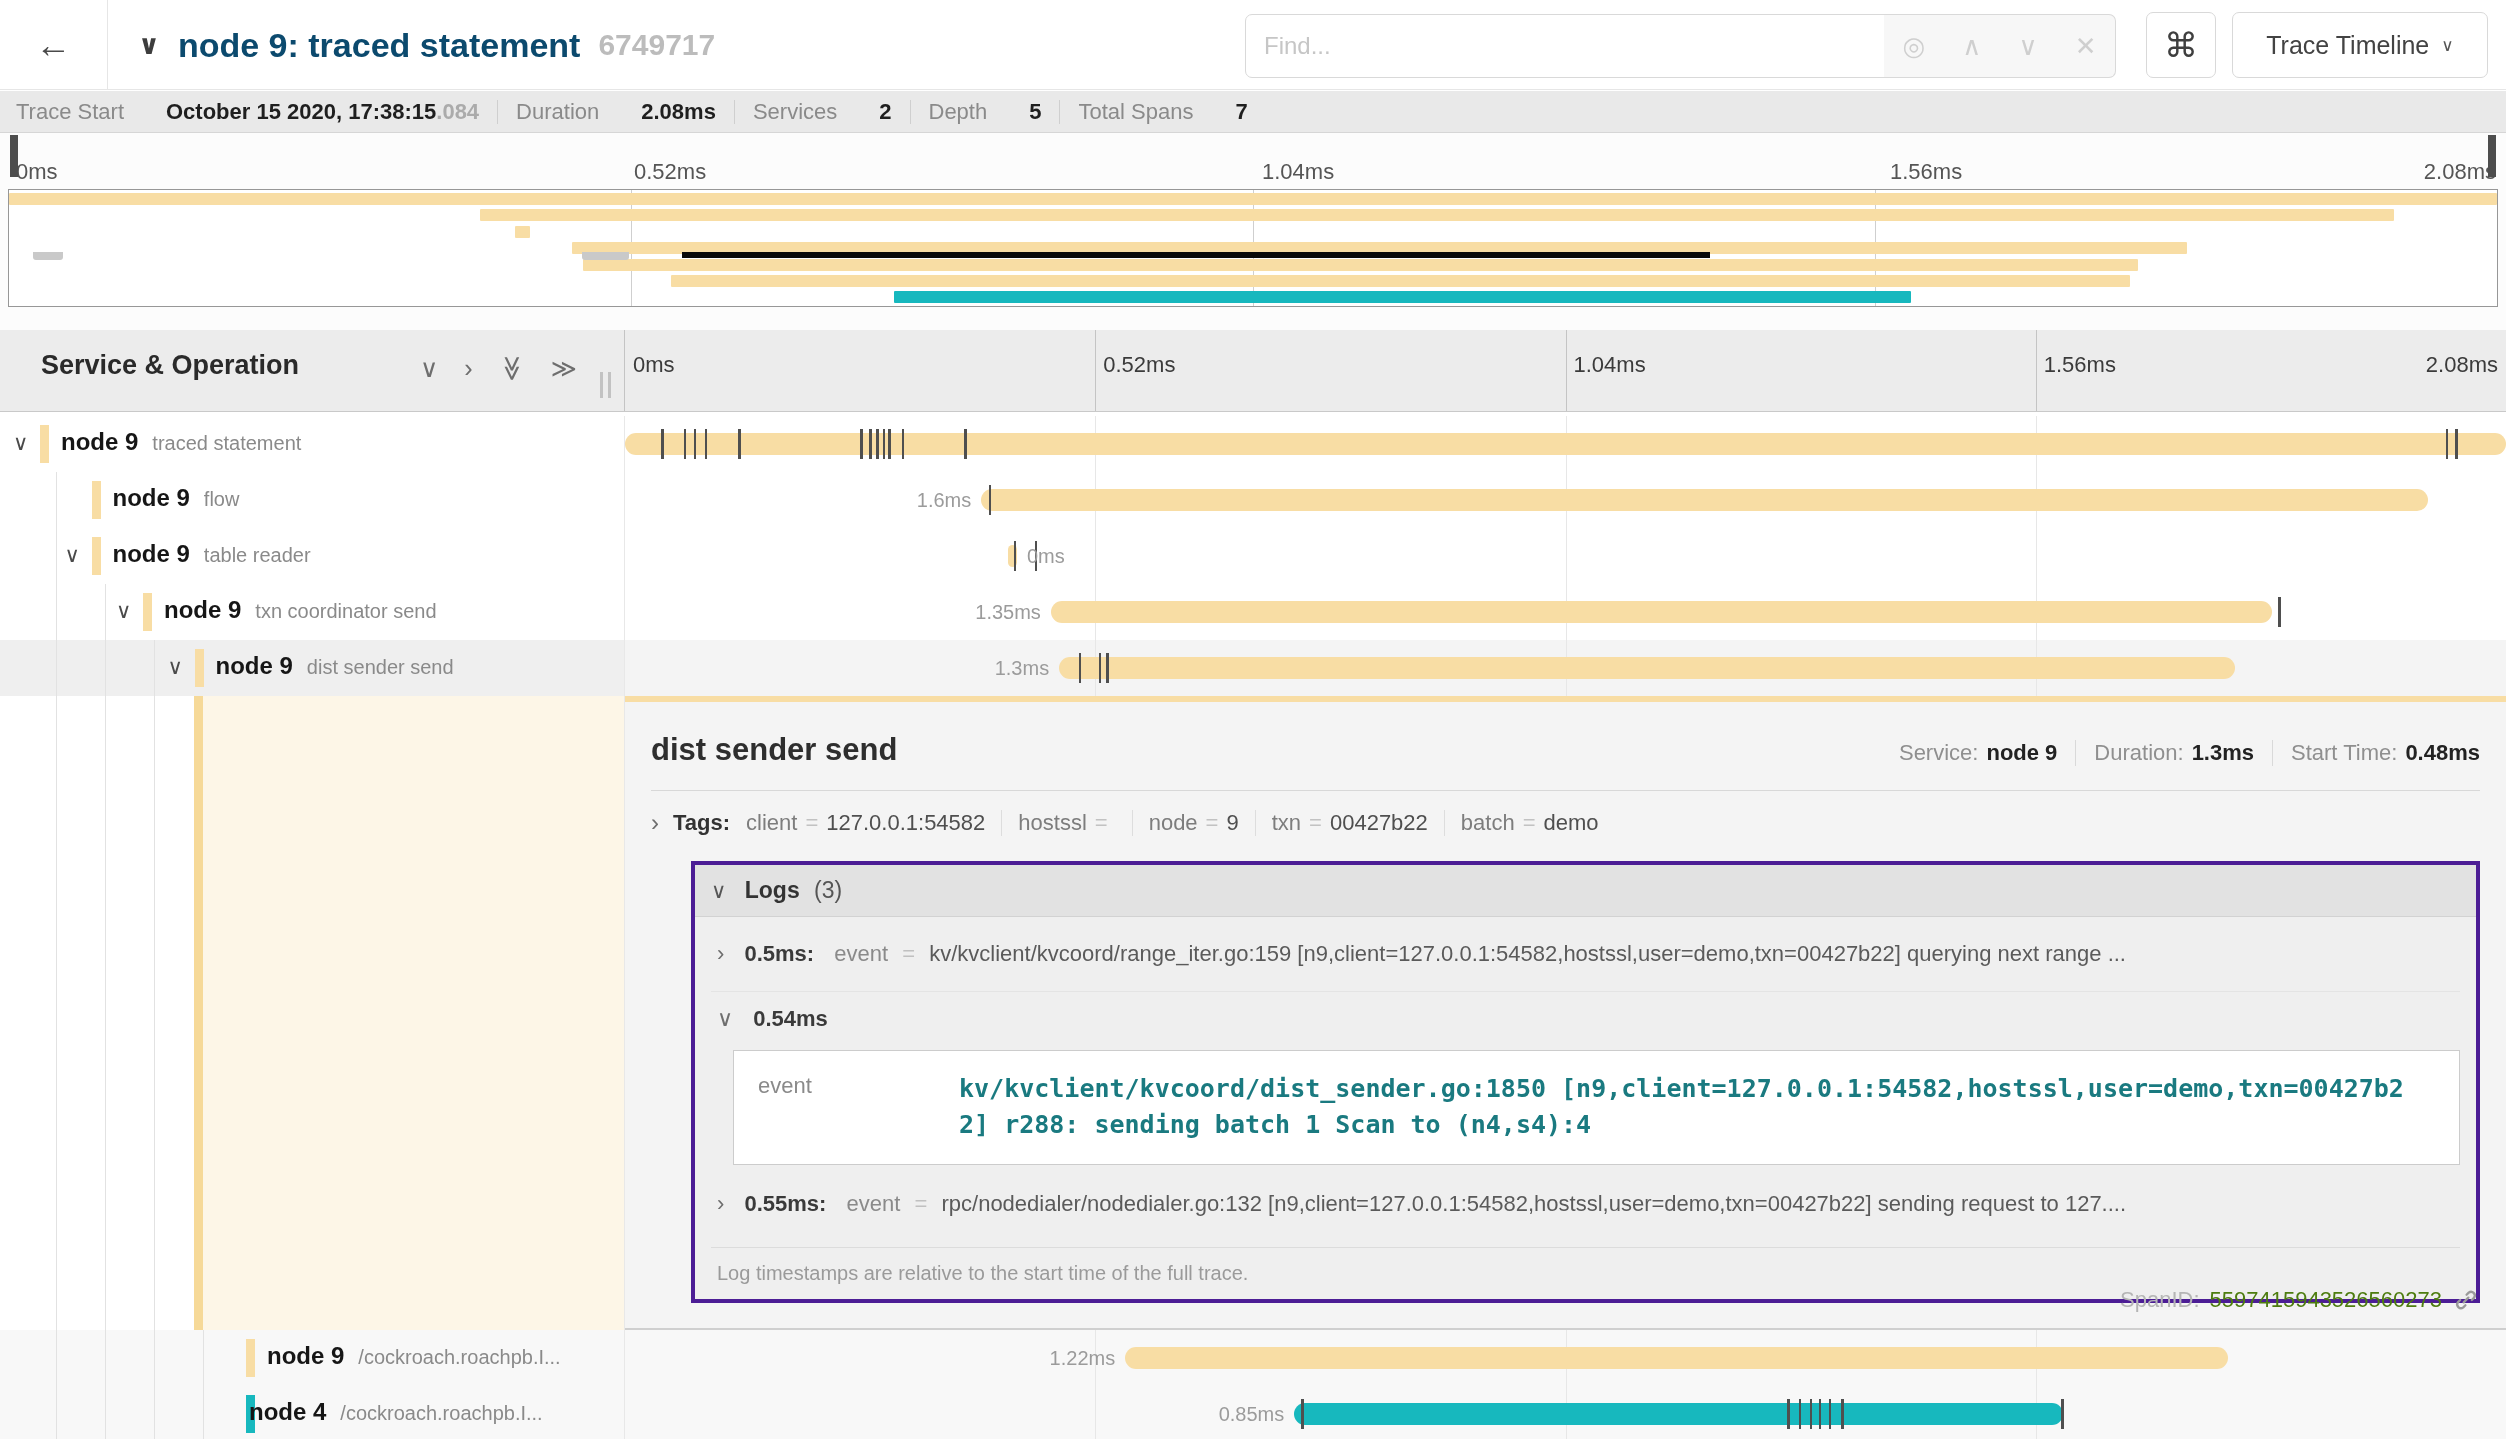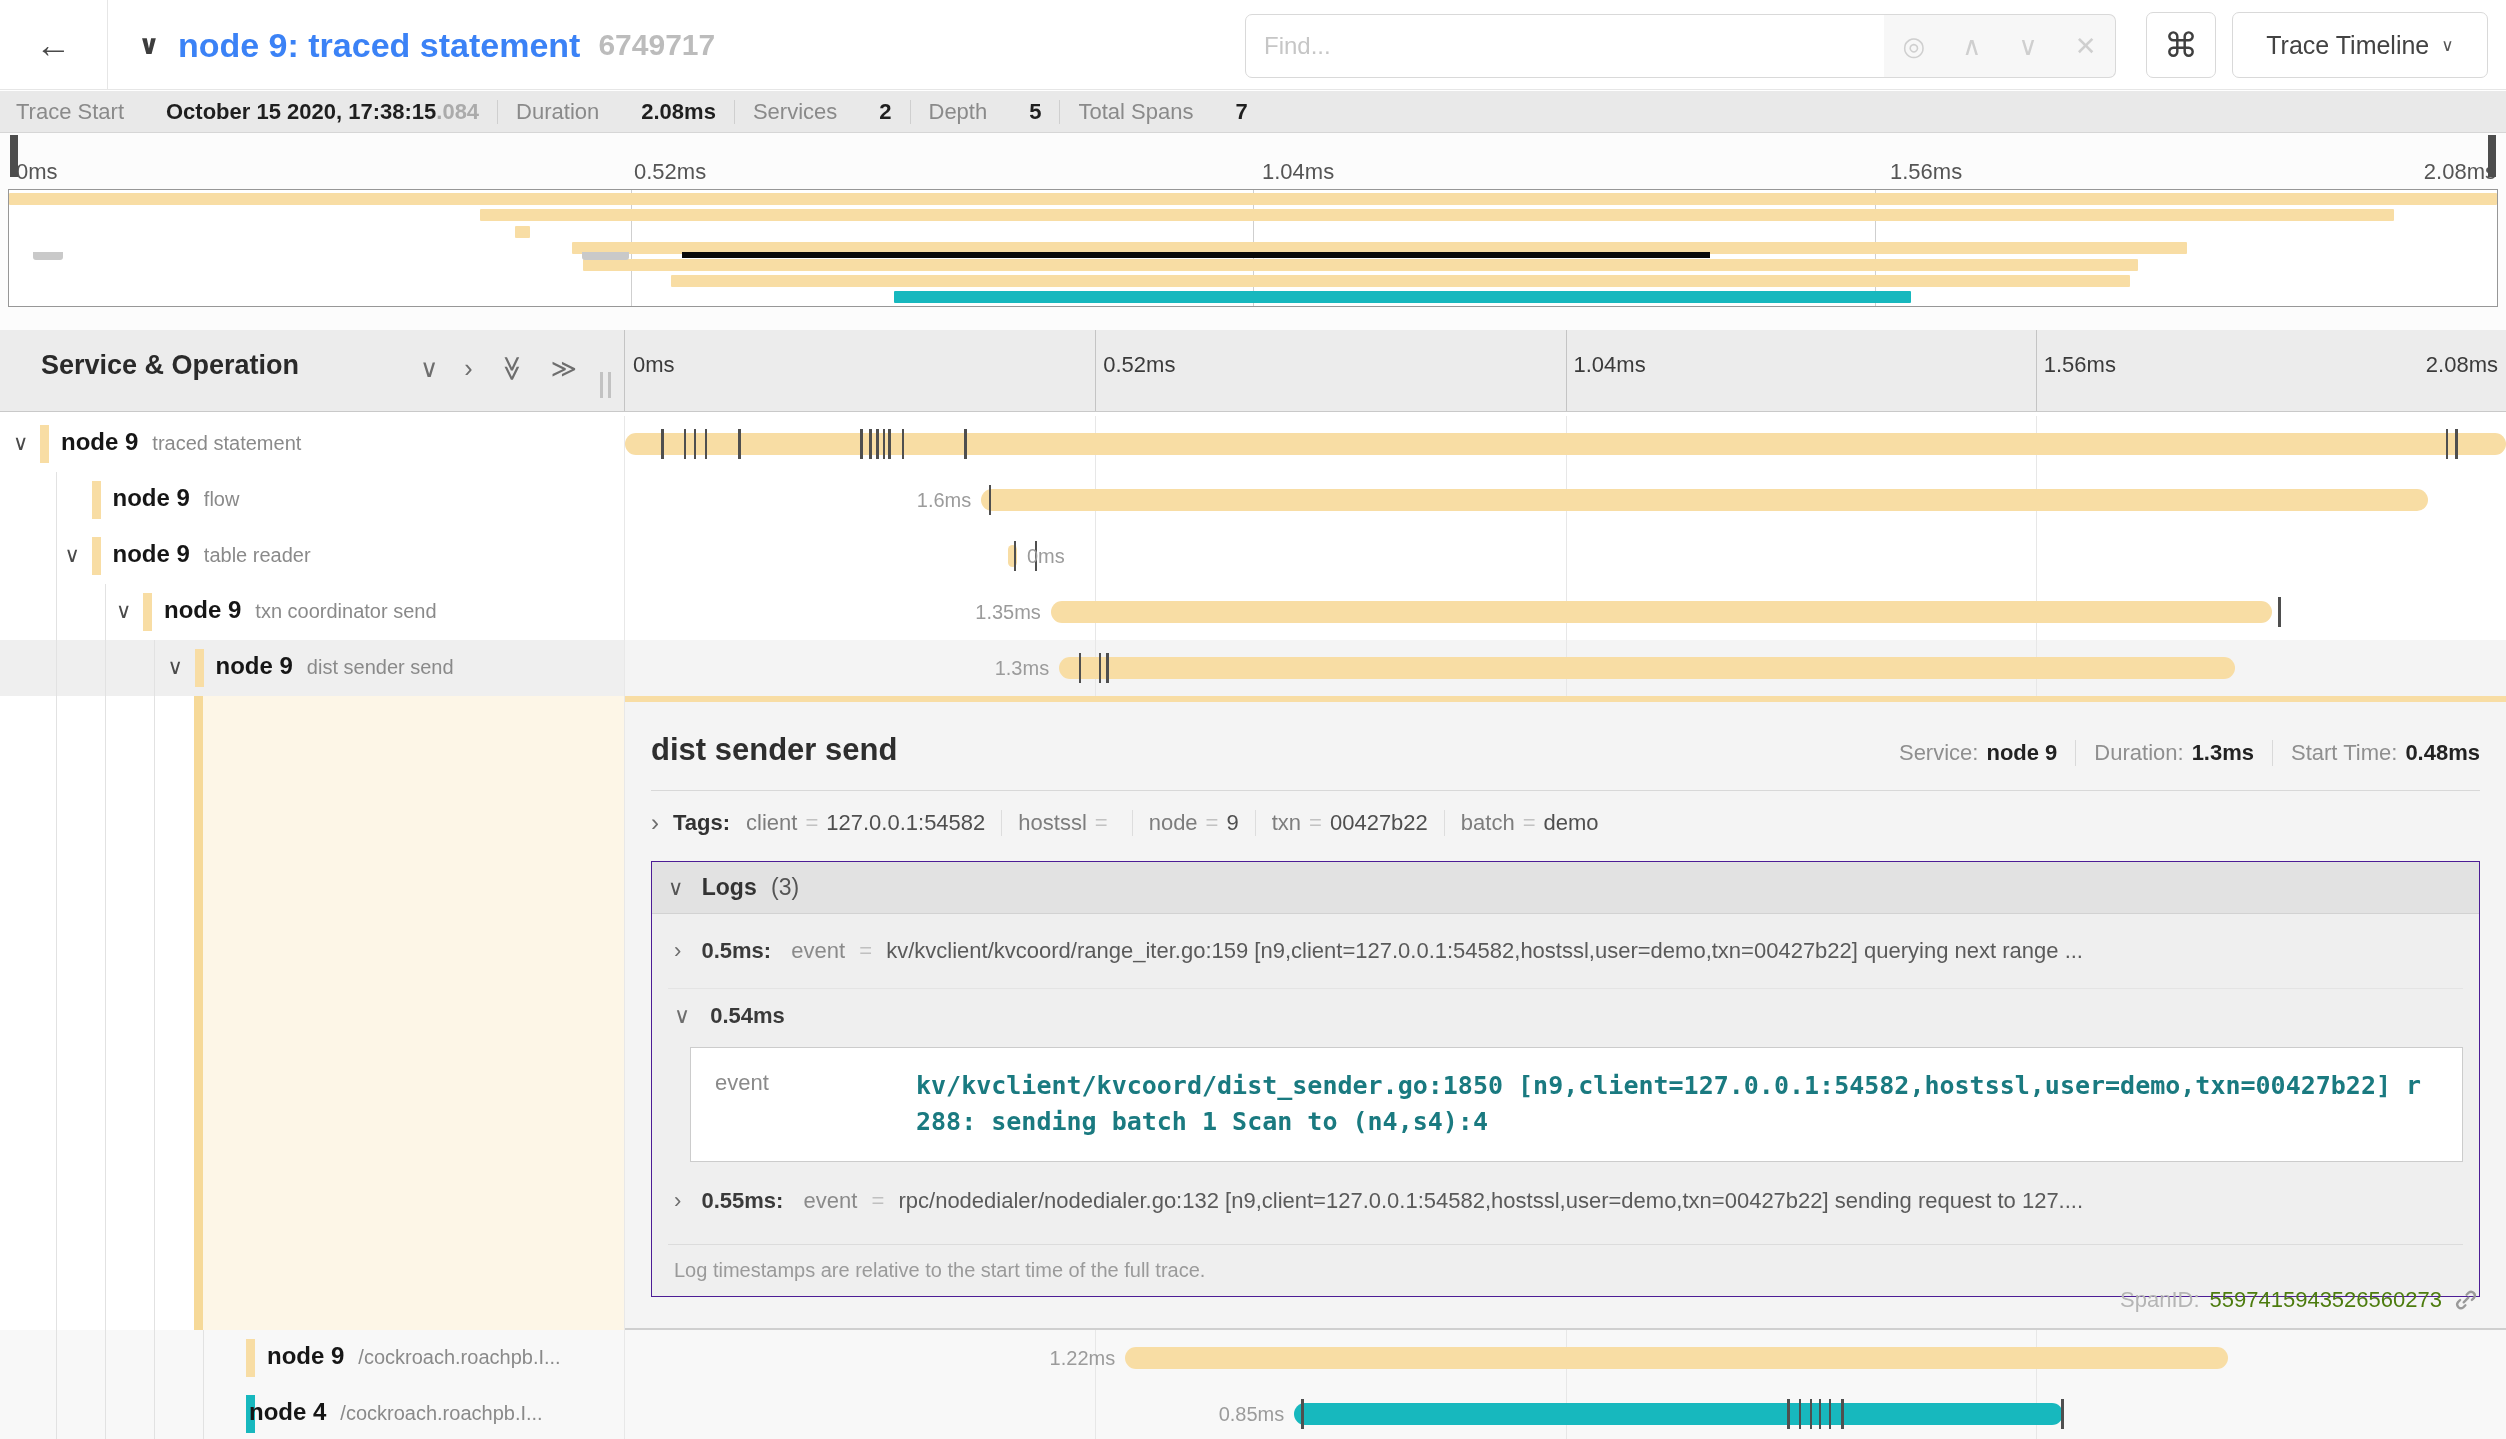--- a/index.html
+++ b/index.html
@@ -4,21 +4,21 @@
 <style>
   * { box-sizing: border-box; margin: 0; padding: 0; }
   html,body { width:2506px; height:1439px; }
   body { font-family:"Liberation Sans","DejaVu Sans",sans-serif; background:#fff; position:relative; overflow:hidden; color:#333; }
 
   
   .header { position:absolute; left:0; top:0; width:2506px; height:90px; background:#fff; border-bottom:1px solid #e6e6e6; }
   .back-btn { position:absolute; left:0; top:0; width:108px; height:90px; border-right:1px solid #e6e6e6; display:flex; align-items:center; justify-content:center; font-size:36px; color:#4a4a4a; cursor:pointer; }
   .title-wrap { position:absolute; left:138px; top:0; height:90px; display:flex; align-items:center; gap:18px; }
   .title-collapse { font-size:27px; font-weight:700; color:#3d3d3d; }
-  .trace-title { font-size:34px; font-weight:600; color:#3b82f6; }
+  .trace-title { font-size:34px; font-weight:600; color:#0c4a6e; }
   .trace-id { font-size:30px; font-weight:600; color:#bcbcbc; }
   .find-input { position:absolute; left:1245px; top:14px; width:640px; height:64px; border:1px solid #d9d9d9; border-radius:7px 0 0 7px; font-size:24px; padding:0 18px; color:#444; outline:none; font-family:inherit; background:#fff; }
   .find-input::placeholder { color:#c6c6c6; }
   .find-group { position:absolute; left:1884px; top:14px; width:232px; height:64px; background:#f7f7f7; border:1px solid #d9d9d9; border-left:none; border-radius:0 7px 7px 0; display:flex; align-items:center; justify-content:space-around; }
   .find-group span { color:#cfcfcf; font-size:26px; cursor:pointer; }
   .kbd-btn { position:absolute; left:2146px; top:12px; width:70px; height:66px; border:1px solid #d9d9d9; border-radius:7px; background:#fff; display:flex; align-items:center; justify-content:center; font-size:34px; color:#3f3f3f; cursor:pointer; }
   .view-btn { position:absolute; left:2232px; top:12px; width:256px; height:66px; border:1px solid #d9d9d9; border-radius:7px; background:#fff; display:flex; align-items:center; justify-content:center; gap:12px; font-size:25px; color:#434343; cursor:pointer; }
   .view-btn .caret { font-size:17px; color:#555; }
 
   
@@ -86,21 +86,21 @@
   .d-meta .m-sep { width:1px; height:26px; background:#d9d9d9; margin:0 18px; }
   .d-hr { border:none; border-top:1px solid #d8d8d8; margin:22px 0 18px 0; }
   .tags-row { display:flex; align-items:center; font-size:22px; }
   .tags-chevron { color:#6e6e6e; font-size:24px; margin-right:14px; }
   .tags-label { font-weight:700; color:#333; margin-right:16px; }
   .tag-item { display:flex; align-items:center; padding-right:16px; margin-right:16px; border-right:1px solid #ddd; }
   .tag-item:last-child { border-right:none; }
   .tag-key { color:#7d7d7d; }
   .tag-eq { color:#c2c2c2; margin:0 8px; }
   .tag-val { color:#4f4f4f; }
-  .logs-box { margin-top:24px; border:1px solid #4c1d95; }
+  .logs-box { margin-top:24px; border:4px solid #4c1d95;margin-left:40px; }
   .logs-head { background:#e2e2e2; border-bottom:1px solid #d2d2d2; padding:12px 16px; font-size:23px; color:#333; cursor:pointer; }
   .logs-head .chev { color:#555; margin-right:12px; font-size:21px; }
   .logs-head .lbl { font-weight:700; }
   .logs-head .cnt { color:#555; margin-left:8px; }
   .logs-body { background:#efefef; padding:0 16px; }
   .log-line { padding:24px 6px; font-size:22px; white-space:nowrap; overflow:hidden; text-overflow:ellipsis; cursor:pointer; }
   .log-line .chev { color:#6e6e6e; margin-right:14px; }
   .log-time { font-weight:700; color:#3a3a3a; margin-right:14px; }
   .log-key { color:#8a8a8a; }
   .log-eq { color:#c0c0c0; margin:0 8px; }

